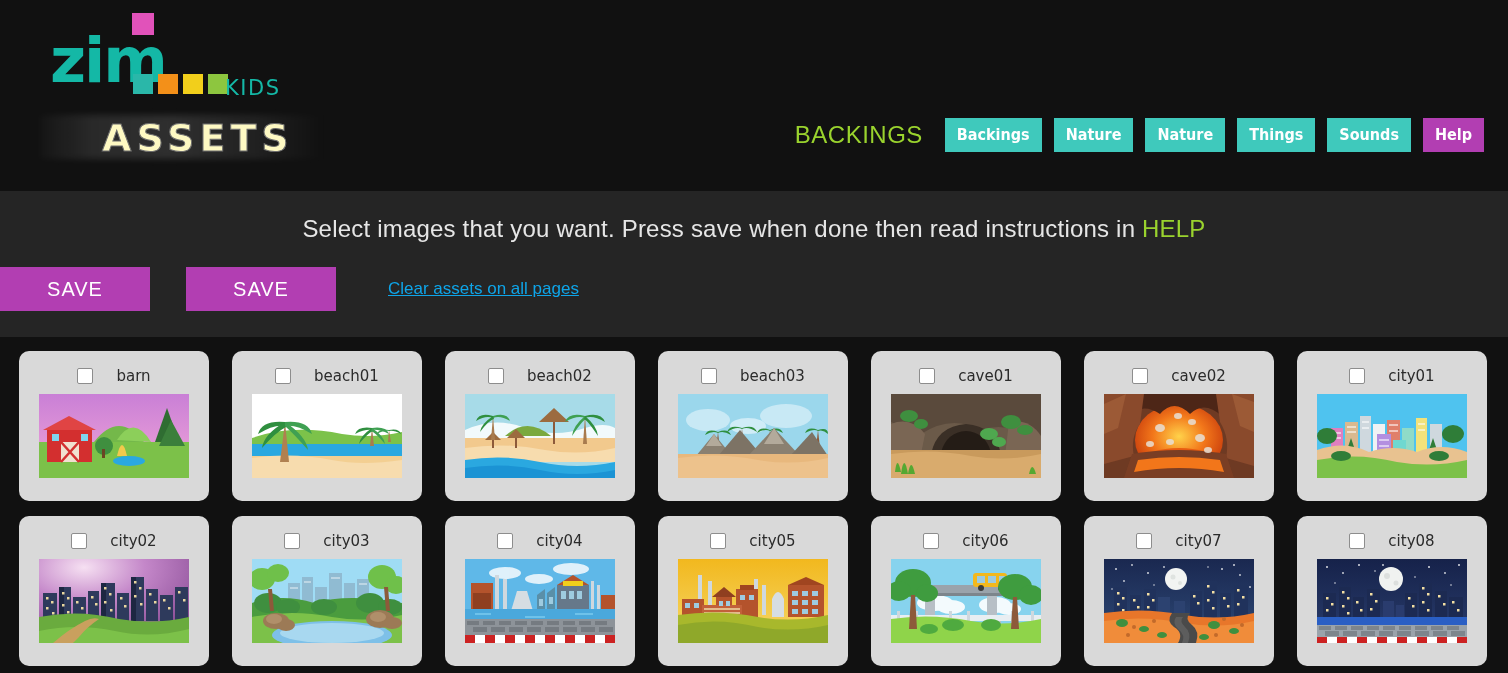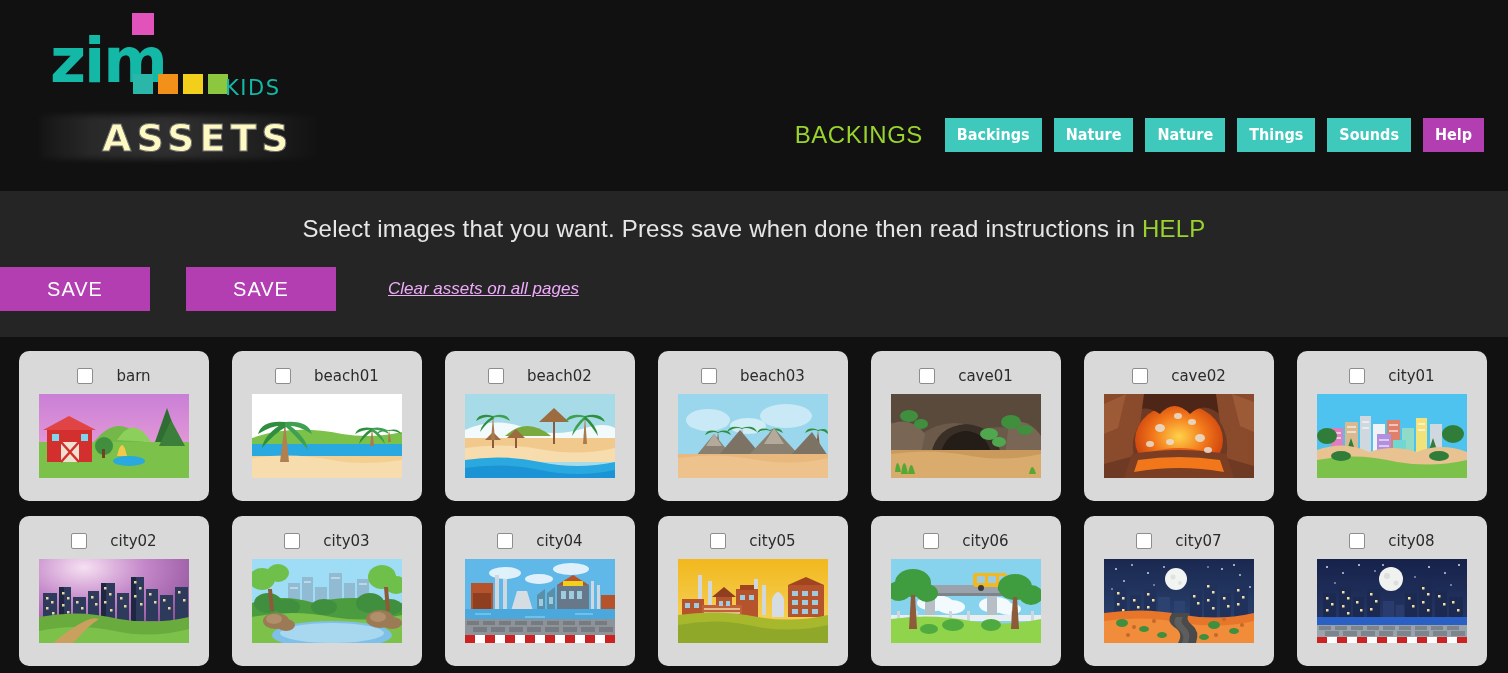--- a/index.html
+++ b/index.html
@@ -96,22 +96,22 @@
   }
   .big-btn {
     background: #b23eb2; color: #ffffff; border: none;
     font-size: 20px; letter-spacing: 1px;
     width: 150px; height: 44px; cursor: pointer;
     font-family: "Liberation Sans", sans-serif;
   }
   .btn-gap { width: 36px; }
   .clear-link {
     margin-left: 52px;
-    color: #f0abfc; font-size: 17px;
-    text-decoration: underline; cursor: pointer; font-style: italic;
+    color: #0ea5e9; font-size: 17px;
+    text-decoration: underline; cursor: pointer;
   }
 
   
   .grid-area {
     position: relative; width: 1508px;
     background: #111111; padding: 14px 0 0 0;
   }
   .grid-row {
     display: flex; justify-content: flex-start;
     padding-left: 19px; margin-bottom: 15px;

